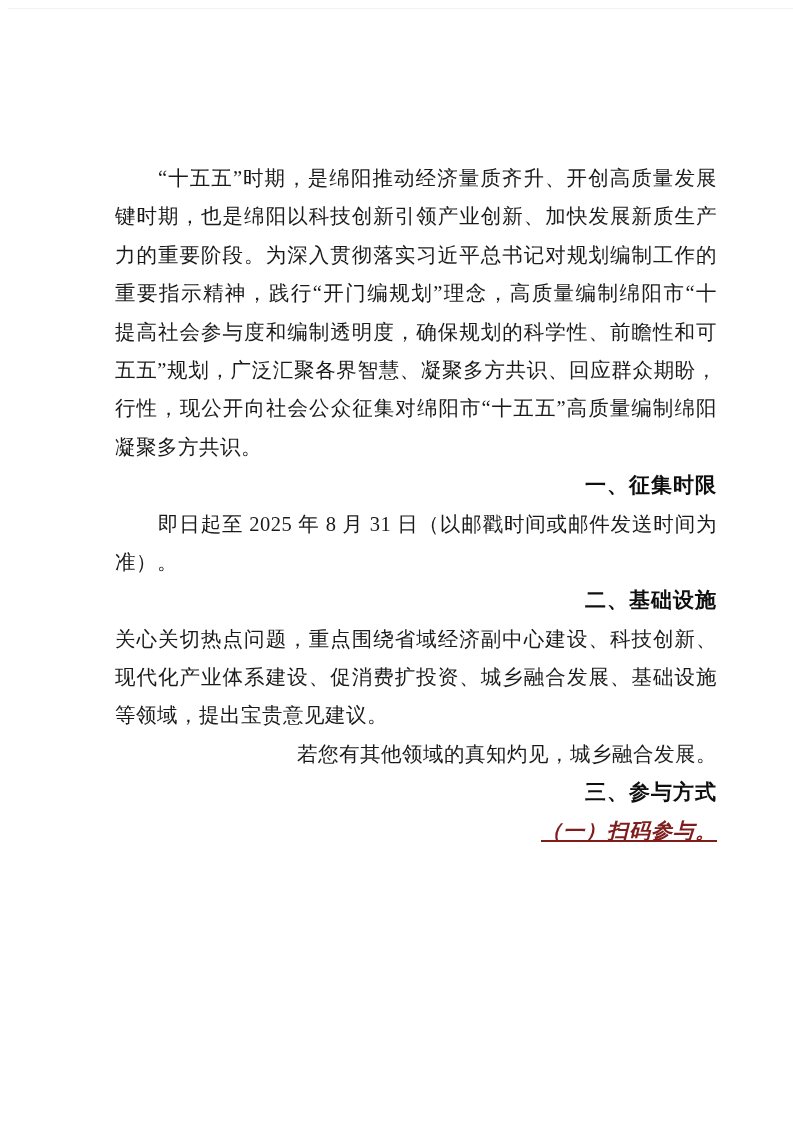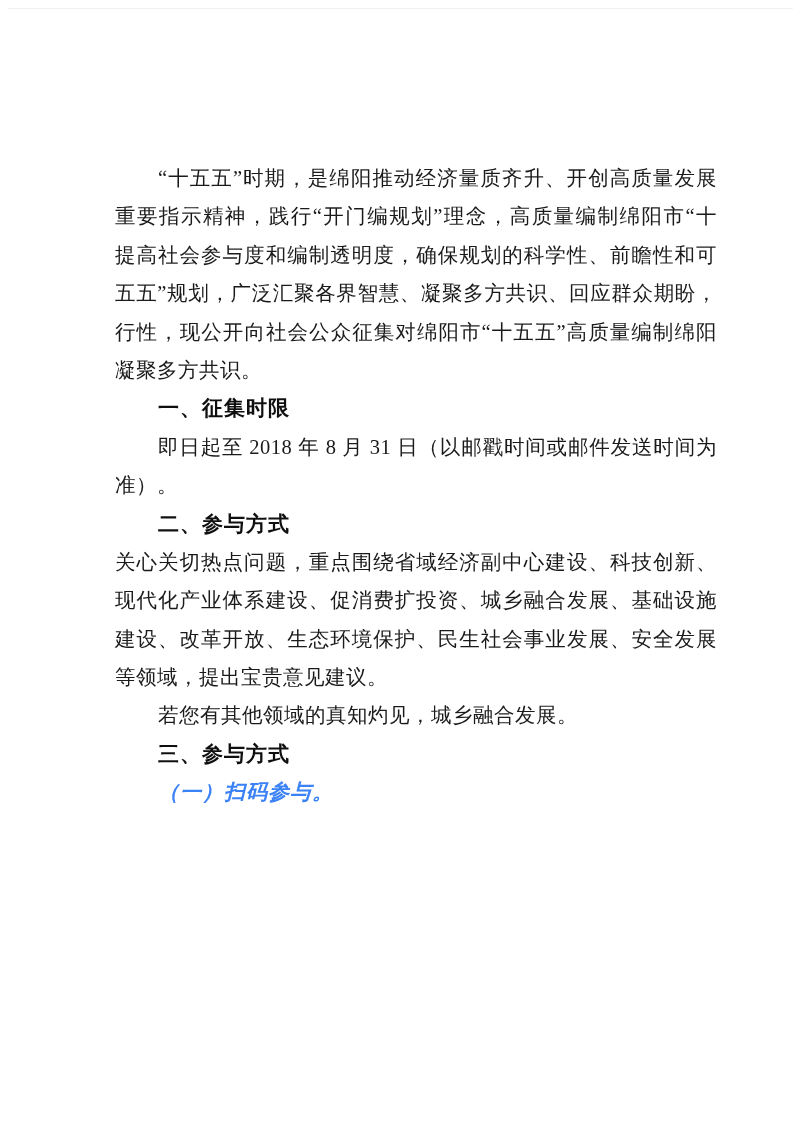--- a/index.html
+++ b/index.html
@@ -23,57 +23,59 @@
     width: 618px;
   }
   .line {
     height: 38.4px;
     line-height: 38.4px;
     font-size: 20.5px;
     color: #1a1a1a;
     overflow: hidden;
     letter-spacing: 0.5px;
   }
-  .line.indent { text-indent: 43px; }
+  .line.indent { text-indent: 43px; text-align: right; }
   .line.justify {
     text-align: justify;
     text-align-last: justify;
     text-justify: inter-character;
   }
   .line.heading {
     font-family: "Liberation Sans", "DejaVu Sans", sans-serif;
     font-weight: 700;
     color: #0f0f0f;
     font-size: 21px;
     letter-spacing: 1px;
   }
   .line.subheading {
     font-weight: 700;
     font-style: italic;
-    color: #3b82f6;
+    color: #7f1d1d;
     font-size: 21px;
     letter-spacing: 1px;
+    text-decoration: underline;
   }
 </style>
 </head>
 <body>
 
 <div class="page">
   <div class="content">
       <div class="line body indent justify">“十五五”时期，是绵阳推动经济量质齐升、开创高质量发展</div>
+      <div class="line body justify">键时期，也是绵阳以科技创新引领产业创新、加快发展新质生产</div>
+      <div class="line body justify">力的重要阶段。为深入贯彻落实习近平总书记对规划编制工作的</div>
       <div class="line body justify">重要指示精神，践行“开门编规划”理念，高质量编制绵阳市“十</div>
       <div class="line body justify">提高社会参与度和编制透明度，确保规划的科学性、前瞻性和可</div>
       <div class="line body justify">五五”规划，广泛汇聚各界智慧、凝聚多方共识、回应群众期盼，</div>
       <div class="line body justify">行性，现公开向社会公众征集对绵阳市“十五五”高质量编制绵阳市</div>
       <div class="line body">凝聚多方共识。</div>
       <div class="line heading indent">一、征集时限</div>
-      <div class="line body indent justify">即日起至 2018 年 8 月 31 日（以邮戳时间或邮件发送时间为</div>
+      <div class="line body indent justify">即日起至 2025 年 8 月 31 日（以邮戳时间或邮件发送时间为</div>
       <div class="line body">准）。</div>
-      <div class="line heading indent">二、参与方式</div>
+      <div class="line heading indent">二、基础设施</div>
       <div class="line body justify">关心关切热点问题，重点围绕省域经济副中心建设、科技创新、</div>
       <div class="line body justify">现代化产业体系建设、促消费扩投资、城乡融合发展、基础设施</div>
-      <div class="line body justify">建设、改革开放、生态环境保护、民生社会事业发展、安全发展</div>
       <div class="line body">等领域，提出宝贵意见建议。</div>
       <div class="line body indent">若您有其他领域的真知灼见，城乡融合发展。</div>
       <div class="line heading indent">三、参与方式</div>
       <div class="line subheading indent">（一）扫码参与。</div>
     </div>
 </div>
 
 </body></html>

